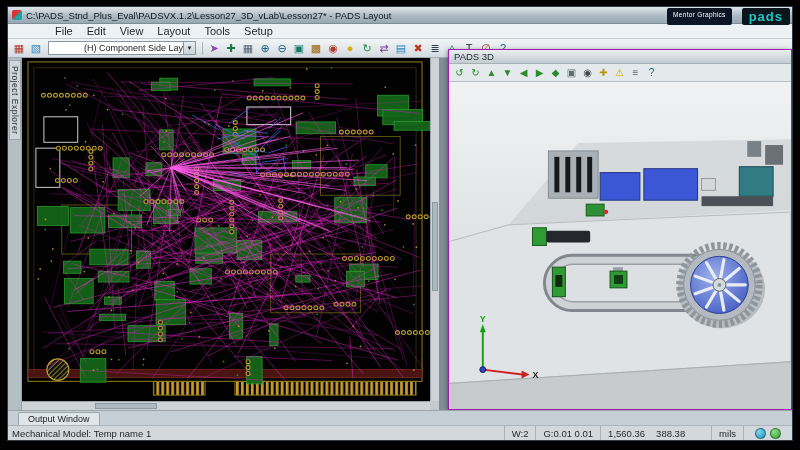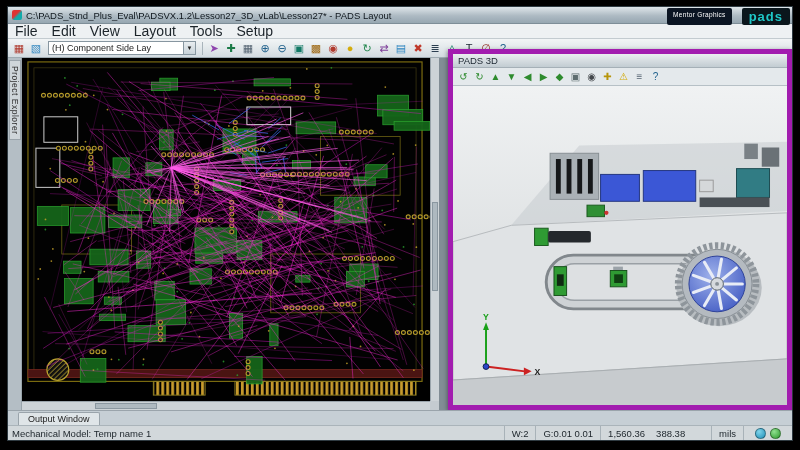--- a/index.html
+++ b/index.html
@@ -14,48 +14,48 @@
             font-size:9.5px;color:#10181e;white-space:nowrap;}
   .app-icon{width:10px;height:10px;margin-right:4px;border-radius:2px;
             background:linear-gradient(135deg,#d33 40%,#1aa 60%);flex:0 0 10px;}
   .logos{position:absolute;right:2px;top:1px;display:flex;gap:10px;z-index:9;padding-left:26px;}
   .mentor-badge{background:#0b1523;color:#fff;font-size:6.5px;padding:3px 6px;border-radius:2px;
                 letter-spacing:.3px;}
   .pads-badge{background:#0a161c;color:#1fc7c7;font-size:13px;font-weight:bold;padding:0 7px;
               line-height:17px;border-radius:2px;letter-spacing:1px;}
   
   .menubar{height:15px;flex:0 0 15px;display:flex;align-items:center;background:#eef1f3;
-           border-bottom:1px solid #c3cbd0;font-size:14px;color:#1c242a;}
+           border-bottom:1px solid #c3cbd0;font-size:11px;color:#1c242a;padding-left:40px;}
   .menu-item{padding:0 7px;cursor:default;}
   
   .toolbar{height:19px;flex:0 0 19px;display:flex;align-items:center;gap:1px;padding:0 3px;
            background:linear-gradient(#f2f5f6,#d3dbe0);border-bottom:1px solid #9fabb2;}
   .tbi{width:16px;height:15px;line-height:15px;text-align:center;font-size:11px;cursor:default;}
   .tbsep{width:1px;height:13px;background:#a9b4bb;margin:0 2px;}
   .dropdown{width:148px;height:14px;background:#fff;border:1px solid #8796a0;display:flex;
             align-items:center;font-size:9px;color:#222;margin:0 3px;}
-  .dd-text{flex:1;padding-left:3px;overflow:hidden;white-space:nowrap;}
+  .dd-text{flex:1;padding-left:3px;overflow:hidden;white-space:nowrap;text-align:right;}
   .dd-btn{width:12px;height:100%;border-left:1px solid #8796a0;font-size:6px;display:flex;
           align-items:center;justify-content:center;background:linear-gradient(#e8edf0,#c8d2d8);}
   
   .workspace{flex:1;display:flex;background:#828d95;min-height:0;}
   .tabstrip{width:14px;flex:0 0 14px;background:#b4bec5;border-right:1px solid #99a4ab;padding-top:2px;}
   .vtab{writing-mode:vertical-rl;font-size:8.5px;color:#333;background:#cfd6da;
         border:1px solid #9aa4ab;padding:5px 0;margin-left:1px;letter-spacing:.5px;}
   .canvas{flex:1;position:relative;background:#000;overflow:hidden;}
   .canvas svg{position:absolute;left:0;top:0;width:calc(100% - 9px);height:calc(100% - 9px);}
   .vscroll{position:absolute;right:0;top:0;bottom:9px;width:9px;background:#cdd3d7;border-left:1px solid #9aa4ab;}
   .vthumb{position:absolute;left:1px;right:1px;top:42%;height:26%;background:#aeb9c0;border:1px solid #8a97a0;}
   .hscroll{position:absolute;left:0;bottom:0;right:9px;height:9px;background:#cdd3d7;border-top:1px solid #9aa4ab;}
   .hthumb{position:absolute;top:1px;bottom:1px;left:18%;width:15%;background:#aeb9c0;border:1px solid #8a97a0;}
   .scorner{position:absolute;right:0;bottom:0;width:9px;height:9px;background:#c4cbd0;}
   .splitter{width:9px;flex:0 0 9px;}
   
   .pads3d{width:344px;flex:0 0 344px;margin-top:-9px;display:flex;flex-direction:column;
-          border:5px solid #a21caf;background:#d5dade;box-shadow:-1px 1px 4px rgba(0,0,0,.35);}
+          border:1px solid #a21caf;background:#d5dade;box-shadow:-1px 1px 4px rgba(0,0,0,.35);}
   .p3d-title{height:14px;flex:0 0 14px;display:flex;align-items:center;padding:0 5px;font-size:9.5px;
              color:#1b2630;background:linear-gradient(#eaeef0,#c2ccd2);border-bottom:1px solid #a5b0b7;}
   .p3d-toolbar{height:18px;flex:0 0 18px;display:flex;align-items:center;gap:1px;padding:0 3px;
                background:#e4e9ec;border-bottom:1px solid #b6c0c6;}
   .p3i{width:15px;height:15px;line-height:15px;text-align:center;font-size:10px;cursor:default;}
   .p3d-view{flex:1;position:relative;min-height:0;}
   .p3d-view svg{position:absolute;inset:0;width:100%;height:100%;}
   
   .outputrow{height:15px;flex:0 0 15px;background:#c6cfd5;border-top:1px solid #9aa4ab;
              display:flex;align-items:flex-end;}

